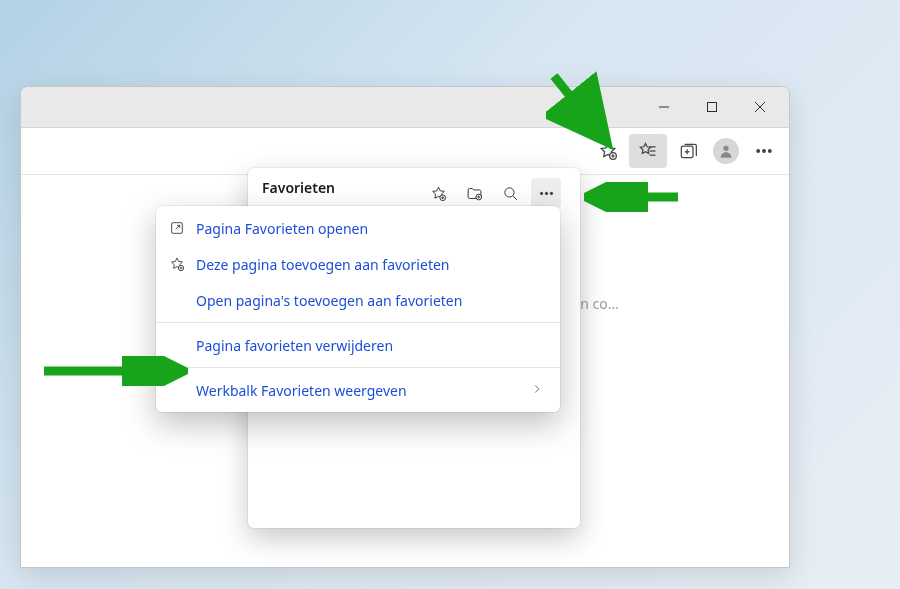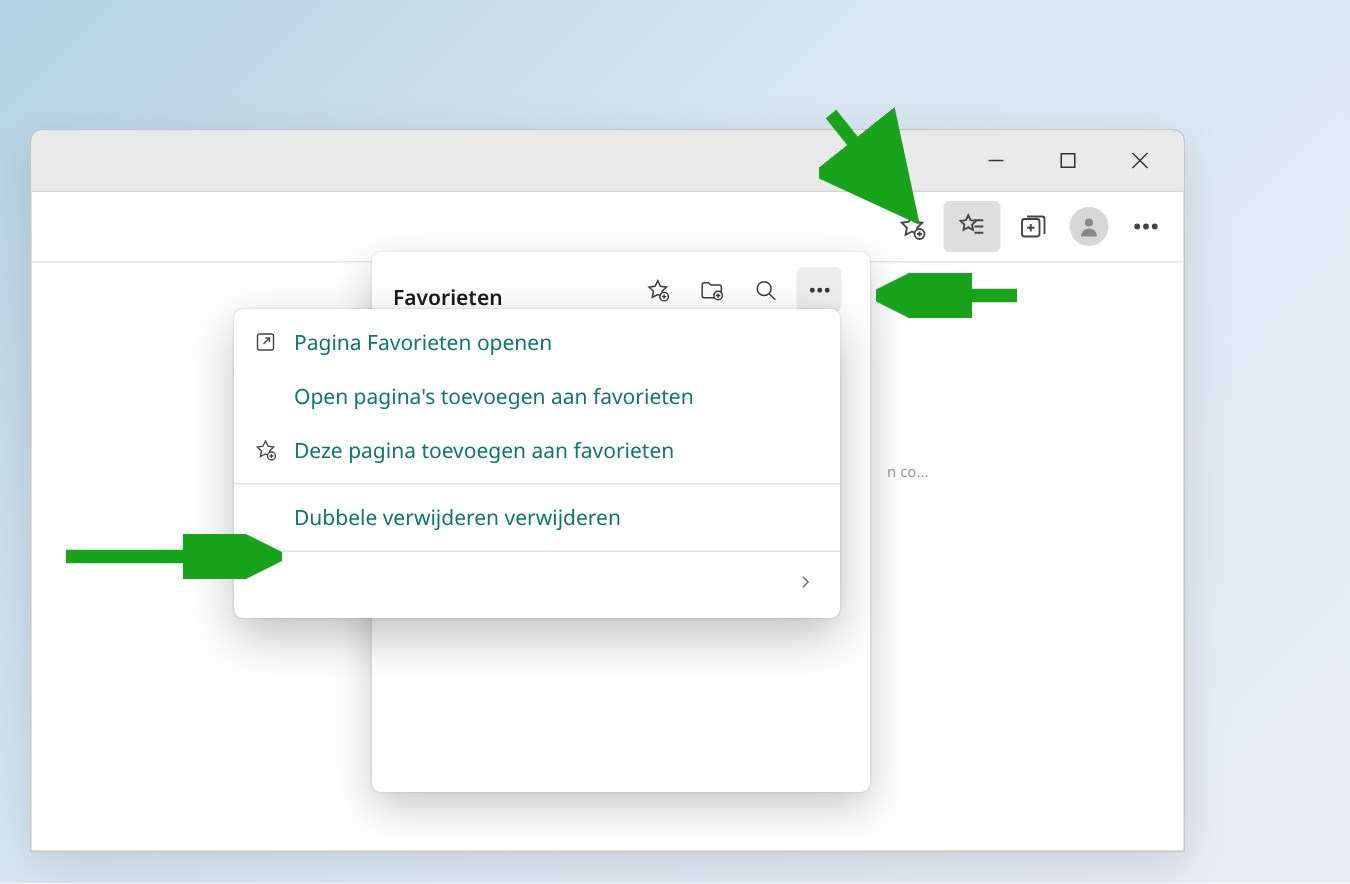--- a/index.html
+++ b/index.html
@@ -102,42 +102,42 @@
 
   .content-area {
     position: relative;
     padding: 10px 16px;
     height: calc(100% - 40px - 46px);
     box-sizing: border-box;
   }
 
   .bg-result-text {
     position: absolute;
-    top: 132px;
+    top: 119px;
     right: 170px;
     color: #9c9c9c;
-    font-size: 10px;
+    font-size: 14px;
     white-space: nowrap;
   }
 
   
   .fav-popover {
     position: absolute;
     left: 248px;
     top: 168px;
     width: 332px;
     background: #ffffff;
     border-radius: 6px;
     box-shadow: 0 10px 28px rgba(0,0,0,.22), 0 0 0 1px rgba(0,0,0,.05);
     overflow: hidden;
     z-index: 20;
   }
   .fav-header {
     display: flex;
-    align-items: flex-end;
+    align-items: flex-start;
     padding: 10px 19px 10px 14px;
     gap: 6px;
   }
   .fav-title {
     font-weight: 600;
     font-size: 14px;
     flex: 1;
     color: #1b1b1b;
   }
   .fav-header .mini-btn {
@@ -160,21 +160,21 @@
     z-index: 30;
     padding: 4px 0;
   }
   .menu-item {
     display: flex;
     align-items: center;
     height: 36px;
     padding: 0 16px 0 40px;
     position: relative;
     font-size: 14px;
-    color: #0f766e;
+    color: #1d4ed8;
     cursor: default;
   }
   .menu-item .menu-icon {
     position: absolute;
     left: 12px;
     width: 18px; height: 18px;
     display: flex; align-items: center; justify-content: center;
   }
   .menu-item .menu-icon svg { width: 16px; height: 16px; stroke: #444; stroke-width: 1.4; fill: none; }
   .menu-item .chevron {
@@ -310,43 +310,44 @@
       <span class="menu-icon">
         <svg viewBox="0 0 24 24">
             <rect x="4" y="4" width="16" height="16" rx="2"></rect>
             <path d="M10 14l6-6"></path>
             <path d="M12 8h4v4"></path>
           </svg>
       </span>
       <span>Pagina Favorieten openen</span>
     </div>
     <div class="menu-item">
-      <span>Open pagina's toevoegen aan favorieten</span>
-    </div>
-    <div class="menu-item">
       <span class="menu-icon">
         <svg viewBox="0 0 24 24">
             <path d="M12 3l2.5 5.2 5.7.8-4.1 4 1 5.6L12 16l-5.1 2.6 1-5.6-4.1-4 5.7-.8z"></path>
             <circle cx="18" cy="18" r="4" fill="#fff"></circle>
             <line x1="18" y1="16" x2="18" y2="20"></line>
             <line x1="16" y1="18" x2="20" y2="18"></line>
           </svg>
       </span>
       <span>Deze pagina toevoegen aan favorieten</span>
     </div>
+    <div class="menu-item">
+      <span>Open pagina's toevoegen aan favorieten</span>
+    </div>
 
     <div class="menu-sep"></div>
 
     <div class="menu-item">
-      <span>Dubbele verwijderen verwijderen</span>
+      <span>Pagina favorieten verwijderen</span>
     </div>
 
     <div class="menu-sep"></div>
 
     <div class="menu-item">
+      <span>Werkbalk Favorieten weergeven</span>
       <span class="chevron">
         <svg viewBox="0 0 24 24">
             <path d="M9 6l6 6-6 6"></path>
           </svg>
       </span>
     </div>
   </div>
 
   <svg class="arrow" style="left:546px; top:68px;" width="70" height="84">
     <defs>

